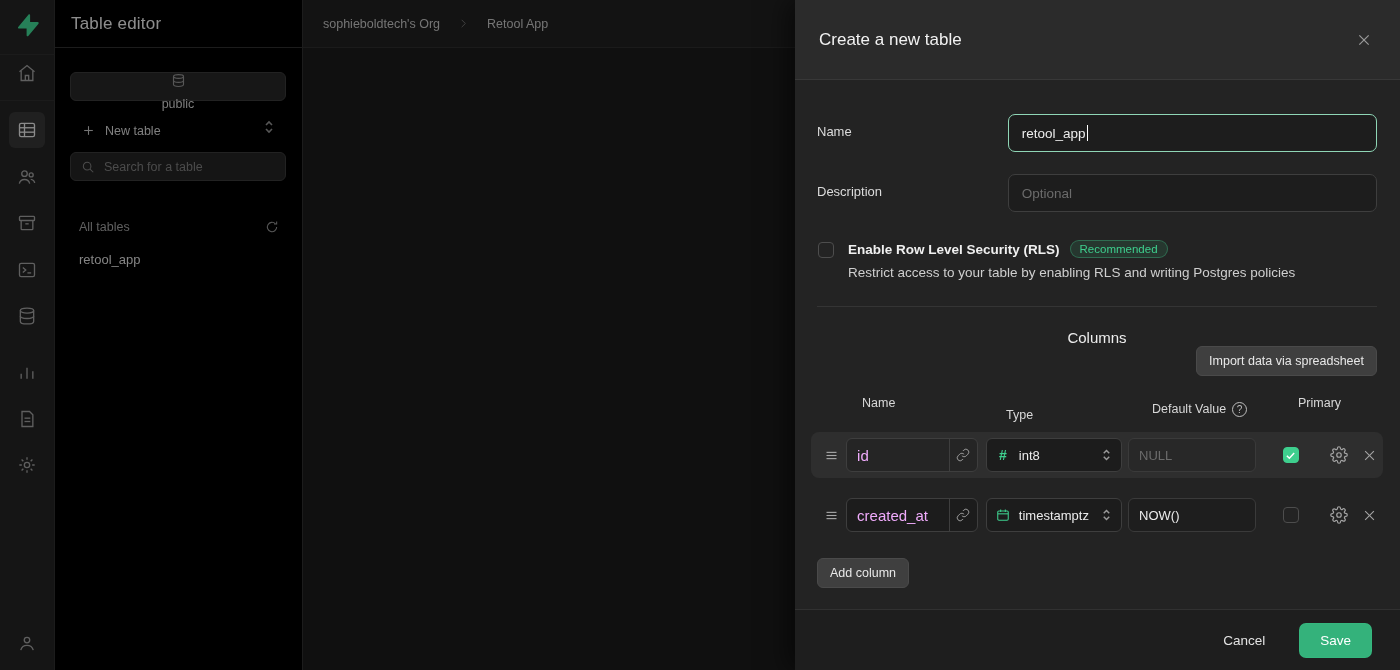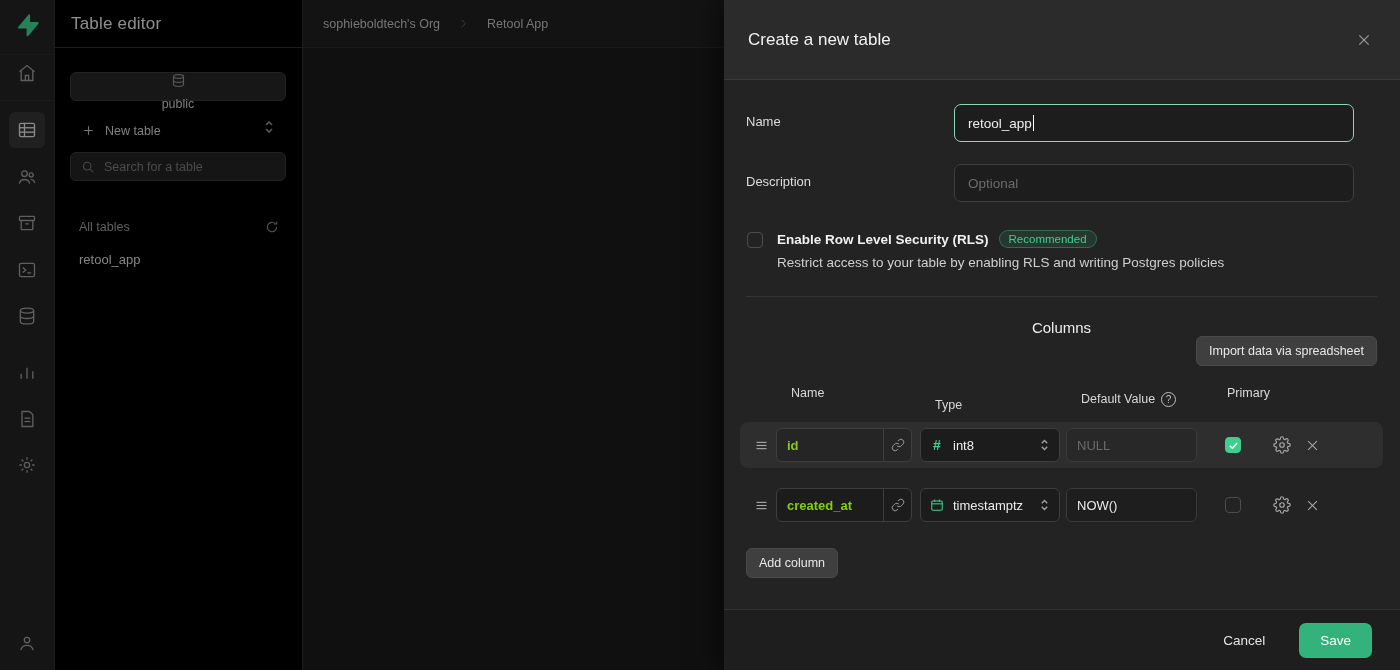--- a/index.html
+++ b/index.html
@@ -65,23 +65,23 @@
   }
   .crumb { font-size:12.5px; color:#bdbdbd; cursor:pointer; }
   .crumb-sep { color:#6f6f6f; }
   #main { position:absolute; left:303px; top:48px; width:1097px; height:622px; background:#1a1a1a; }
 
   
   #overlay { position:absolute; inset:0; background:rgba(0,0,0,0.38); z-index:2; }
 
   
   #modal {
-    position:absolute; right:0; top:0; width:676px; height:670px; z-index:3;
+    position:absolute; right:0; top:0; width:605px; height:670px; z-index:3;
     background:#232323; box-shadow:-8px 0 24px rgba(0,0,0,.5);
-    display:flex; flex-direction:column;
+    display:flex; flex-direction:column;gap:10px;
   }
   #modal-header {
     height:80px; background:#2b2b2b; border-bottom:1px solid #383838;
     display:flex; align-items:center; padding:0 24px; flex:none;
   }
   .modal-title { font-size:17px; color:#f2f2f2; }
   .close-btn { margin-left:auto; color:#9a9a9a; cursor:pointer; width:24px; height:24px; display:flex; align-items:center; justify-content:center; }
   #modal-body { flex:1; position:relative; padding:24px 23px 0 22px; overflow:hidden; }
 
   .field-row { display:flex; align-items:flex-start; margin-bottom:22px; }
@@ -126,21 +126,21 @@
   .ch-default { width:146px; display:flex; align-items:center; gap:6px; }
   .ch-primary { margin-left:0; }
 
   .col-row { display:flex; align-items:center; height:46px; border-radius:8px; margin:0 -6px 14px -6px; padding:0 6px; }
   .col-row.highlight { background:#2e2e2e; }
   .drag-handle { width:30px; color:#a8a8a8; display:flex; align-items:center; justify-content:center; cursor:grab; }
   .name-cell {
     width:136px; height:34px; border:1px solid #3e3e3e; border-radius:6px; background:rgba(0,0,0,.18);
     display:flex; align-items:center; overflow:hidden; margin-right:8px;
   }
-  .name-cell .name-text { flex:1; padding:0 10px; font-size:13px; color:#84cc16; cursor:text;font-weight:bold; }
+  .name-cell .name-text { flex:1; padding:0 10px; font-size:15px; color:#f0abfc; cursor:text; }
   .link-seg { width:28px; height:100%; border-left:1px solid #3e3e3e; display:flex; align-items:center; justify-content:center; color:#9a9a9a; cursor:pointer; }
   .type-select {
     width:140px; height:34px; border:1px solid #3e3e3e; border-radius:6px; background:#1c1c1c;
     display:flex; align-items:center; gap:9px; padding:0 9px; margin-right:6px; cursor:pointer;
   }
   .type-glyph { color:#3ecf8e; font-weight:bold; font-size:14px; width:14px; text-align:center; }
   .type-label { font-size:13px; color:#ececec; flex:1; }
   .default-input {
     width:131px; height:34px; border:1px solid #3a3a3a; border-radius:6px; background:rgba(0,0,0,.12);
     display:flex; align-items:center; padding:0 10px; font-size:13px; color:#ececec; margin-right:10px; cursor:text;

